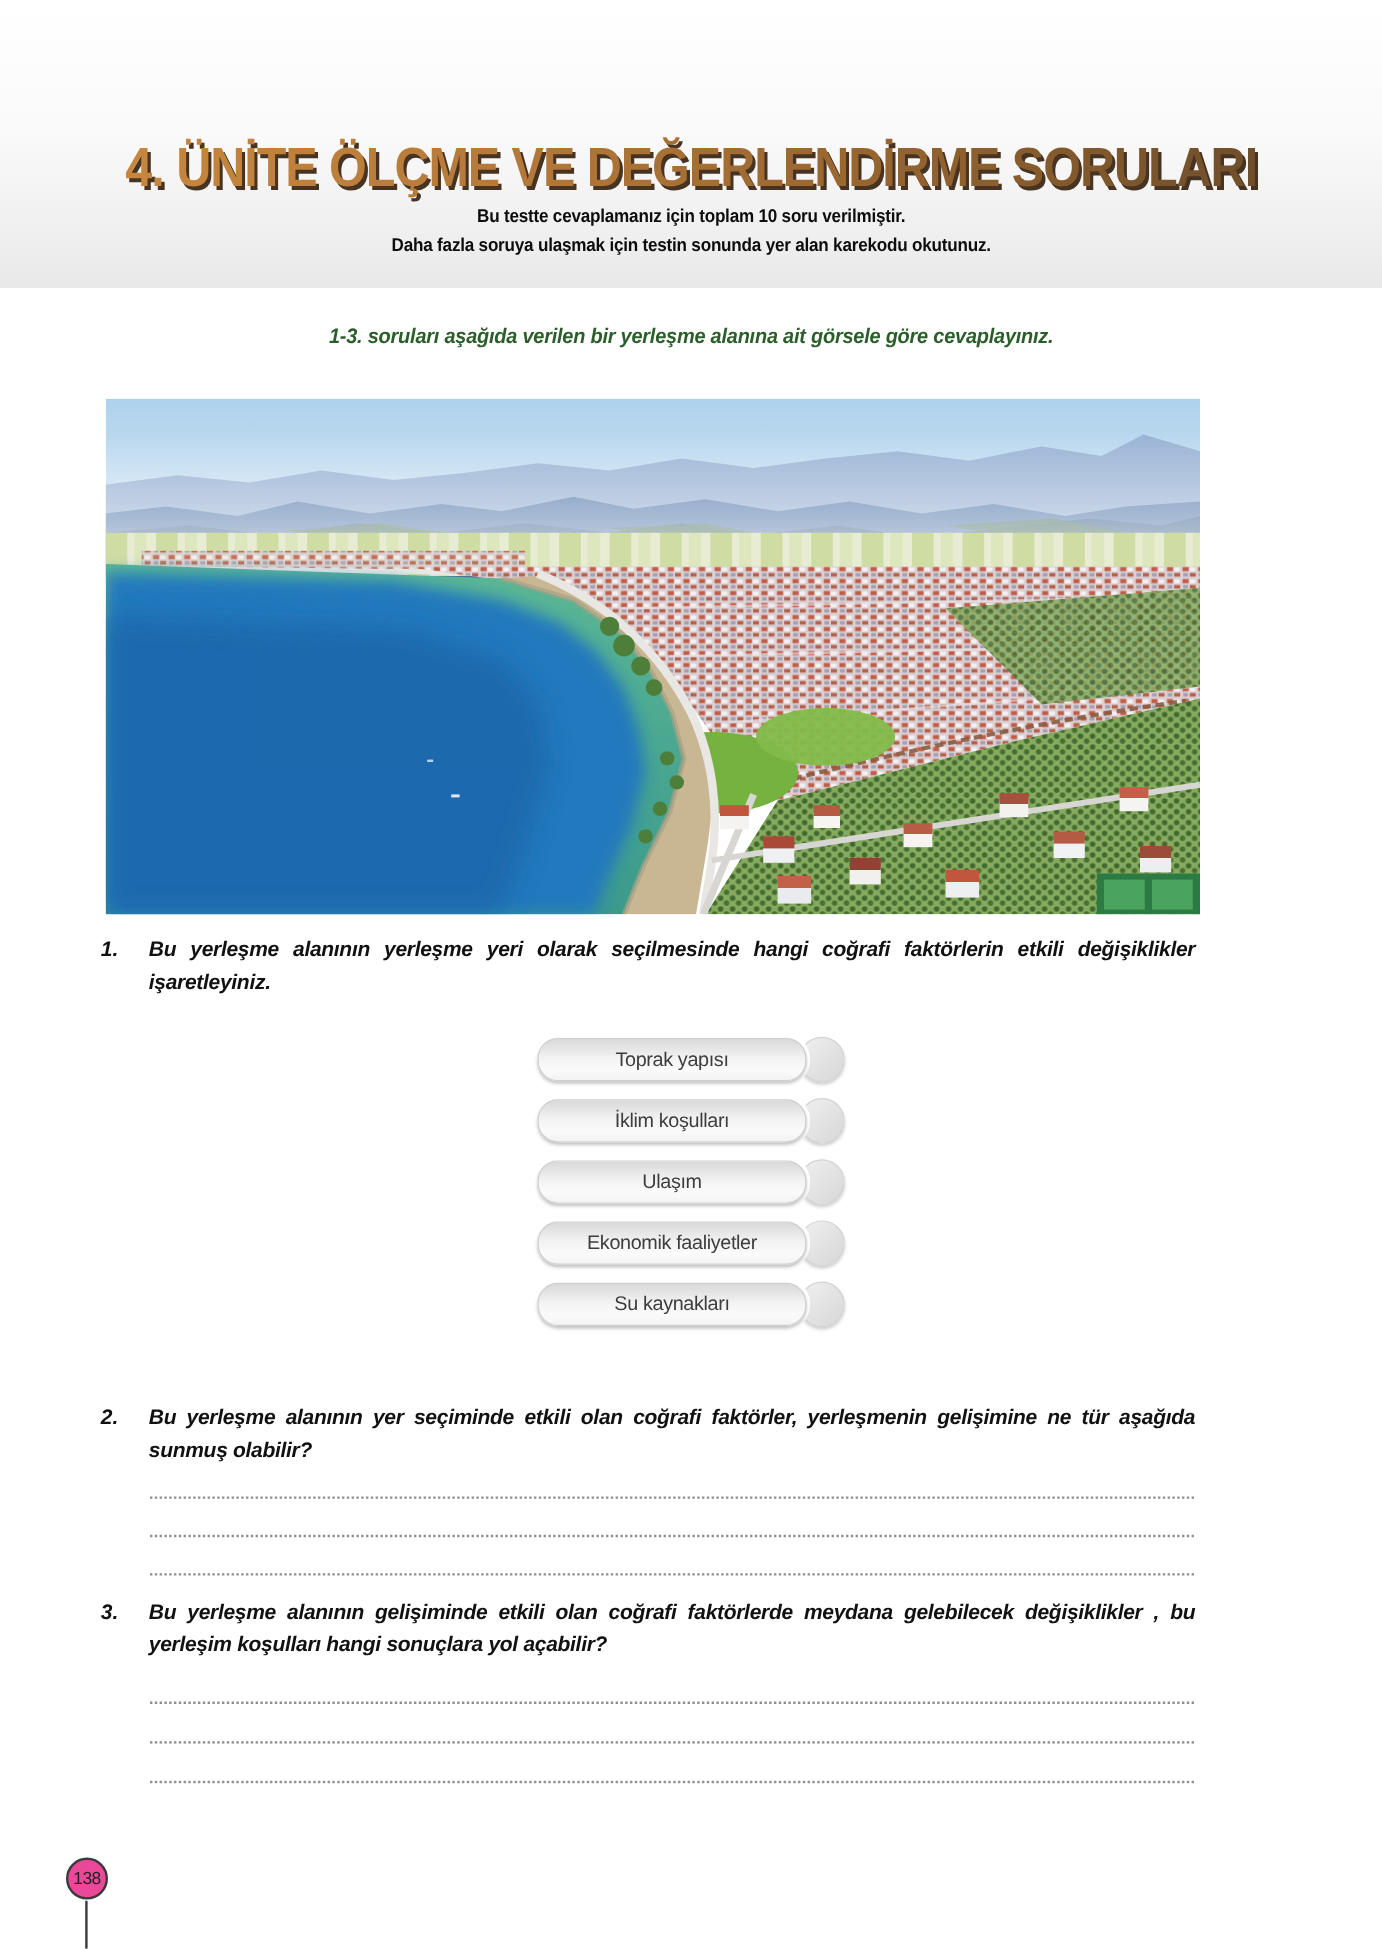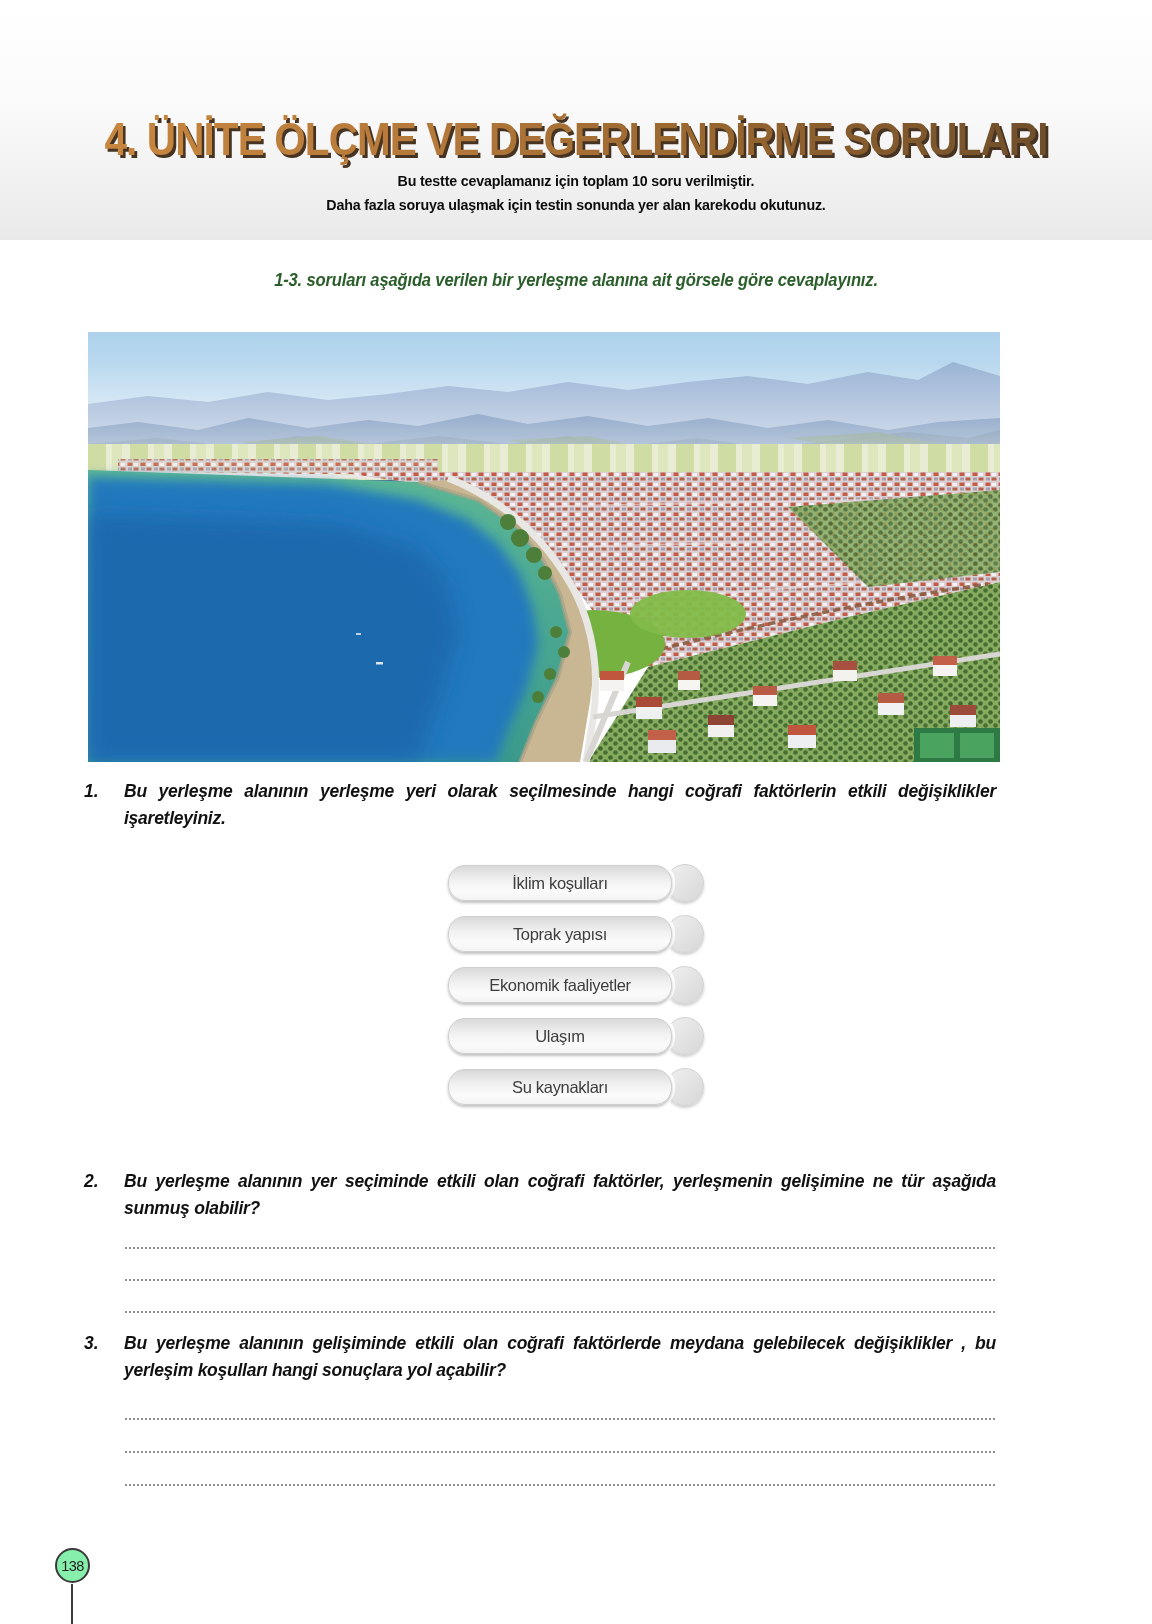--- a/index.html
+++ b/index.html
@@ -65,21 +65,21 @@
     background:linear-gradient(135deg,#f0f0f0 0%,#e2e2e2 55%,#d7d7d7 100%);
     box-shadow:0 2px 3px rgba(0,0,0,.2);
     cursor:pointer;
   }
   .dotline{
     position:absolute;left:125px;width:870px;height:0;
     border-bottom:2px dotted #8f8f8f;
   }
   .page-num{
     position:absolute;left:55px;top:1548px;width:35px;height:35px;border-radius:50%;
-    border:2px solid #3a3a3a;box-sizing:border-box;background:#86efac;
+    border:2px solid #3a3a3a;box-sizing:border-box;background:#ec4899;
     display:flex;align-items:center;justify-content:center;
     font-size:14.5px;color:#222;letter-spacing:-0.5px;
   }
   .page-num-stem{
     position:absolute;left:71px;top:1584px;width:2px;height:40px;background:#3a3a3a;
   }
 </style>
 </head>
 <body>
 
@@ -244,33 +244,33 @@
     </svg>
   </div>
 
   <section class="question q1">
     <span class="qnum">1.</span>
     <p class="qtext">Bu yerleşme alanının yerleşme yeri olarak seçilmesinde hangi coğrafi faktörlerin etkili değişiklikler işaretleyiniz.</p>
   </section>
 
   <div class="options">
     <div class="option-row">
+      <div class="pill">Toprak yapısı</div>
+      <div class="mark-circle"></div>
+    </div>
+    <div class="option-row">
       <div class="pill">İklim koşulları</div>
       <div class="mark-circle"></div>
     </div>
     <div class="option-row">
-      <div class="pill">Toprak yapısı</div>
+      <div class="pill">Ulaşım</div>
       <div class="mark-circle"></div>
     </div>
     <div class="option-row">
       <div class="pill">Ekonomik faaliyetler</div>
-      <div class="mark-circle"></div>
-    </div>
-    <div class="option-row">
-      <div class="pill">Ulaşım</div>
       <div class="mark-circle"></div>
     </div>
     <div class="option-row">
       <div class="pill">Su kaynakları</div>
       <div class="mark-circle"></div>
     </div>
   </div>
 
   <section class="question q2">
     <span class="qnum">2.</span>

